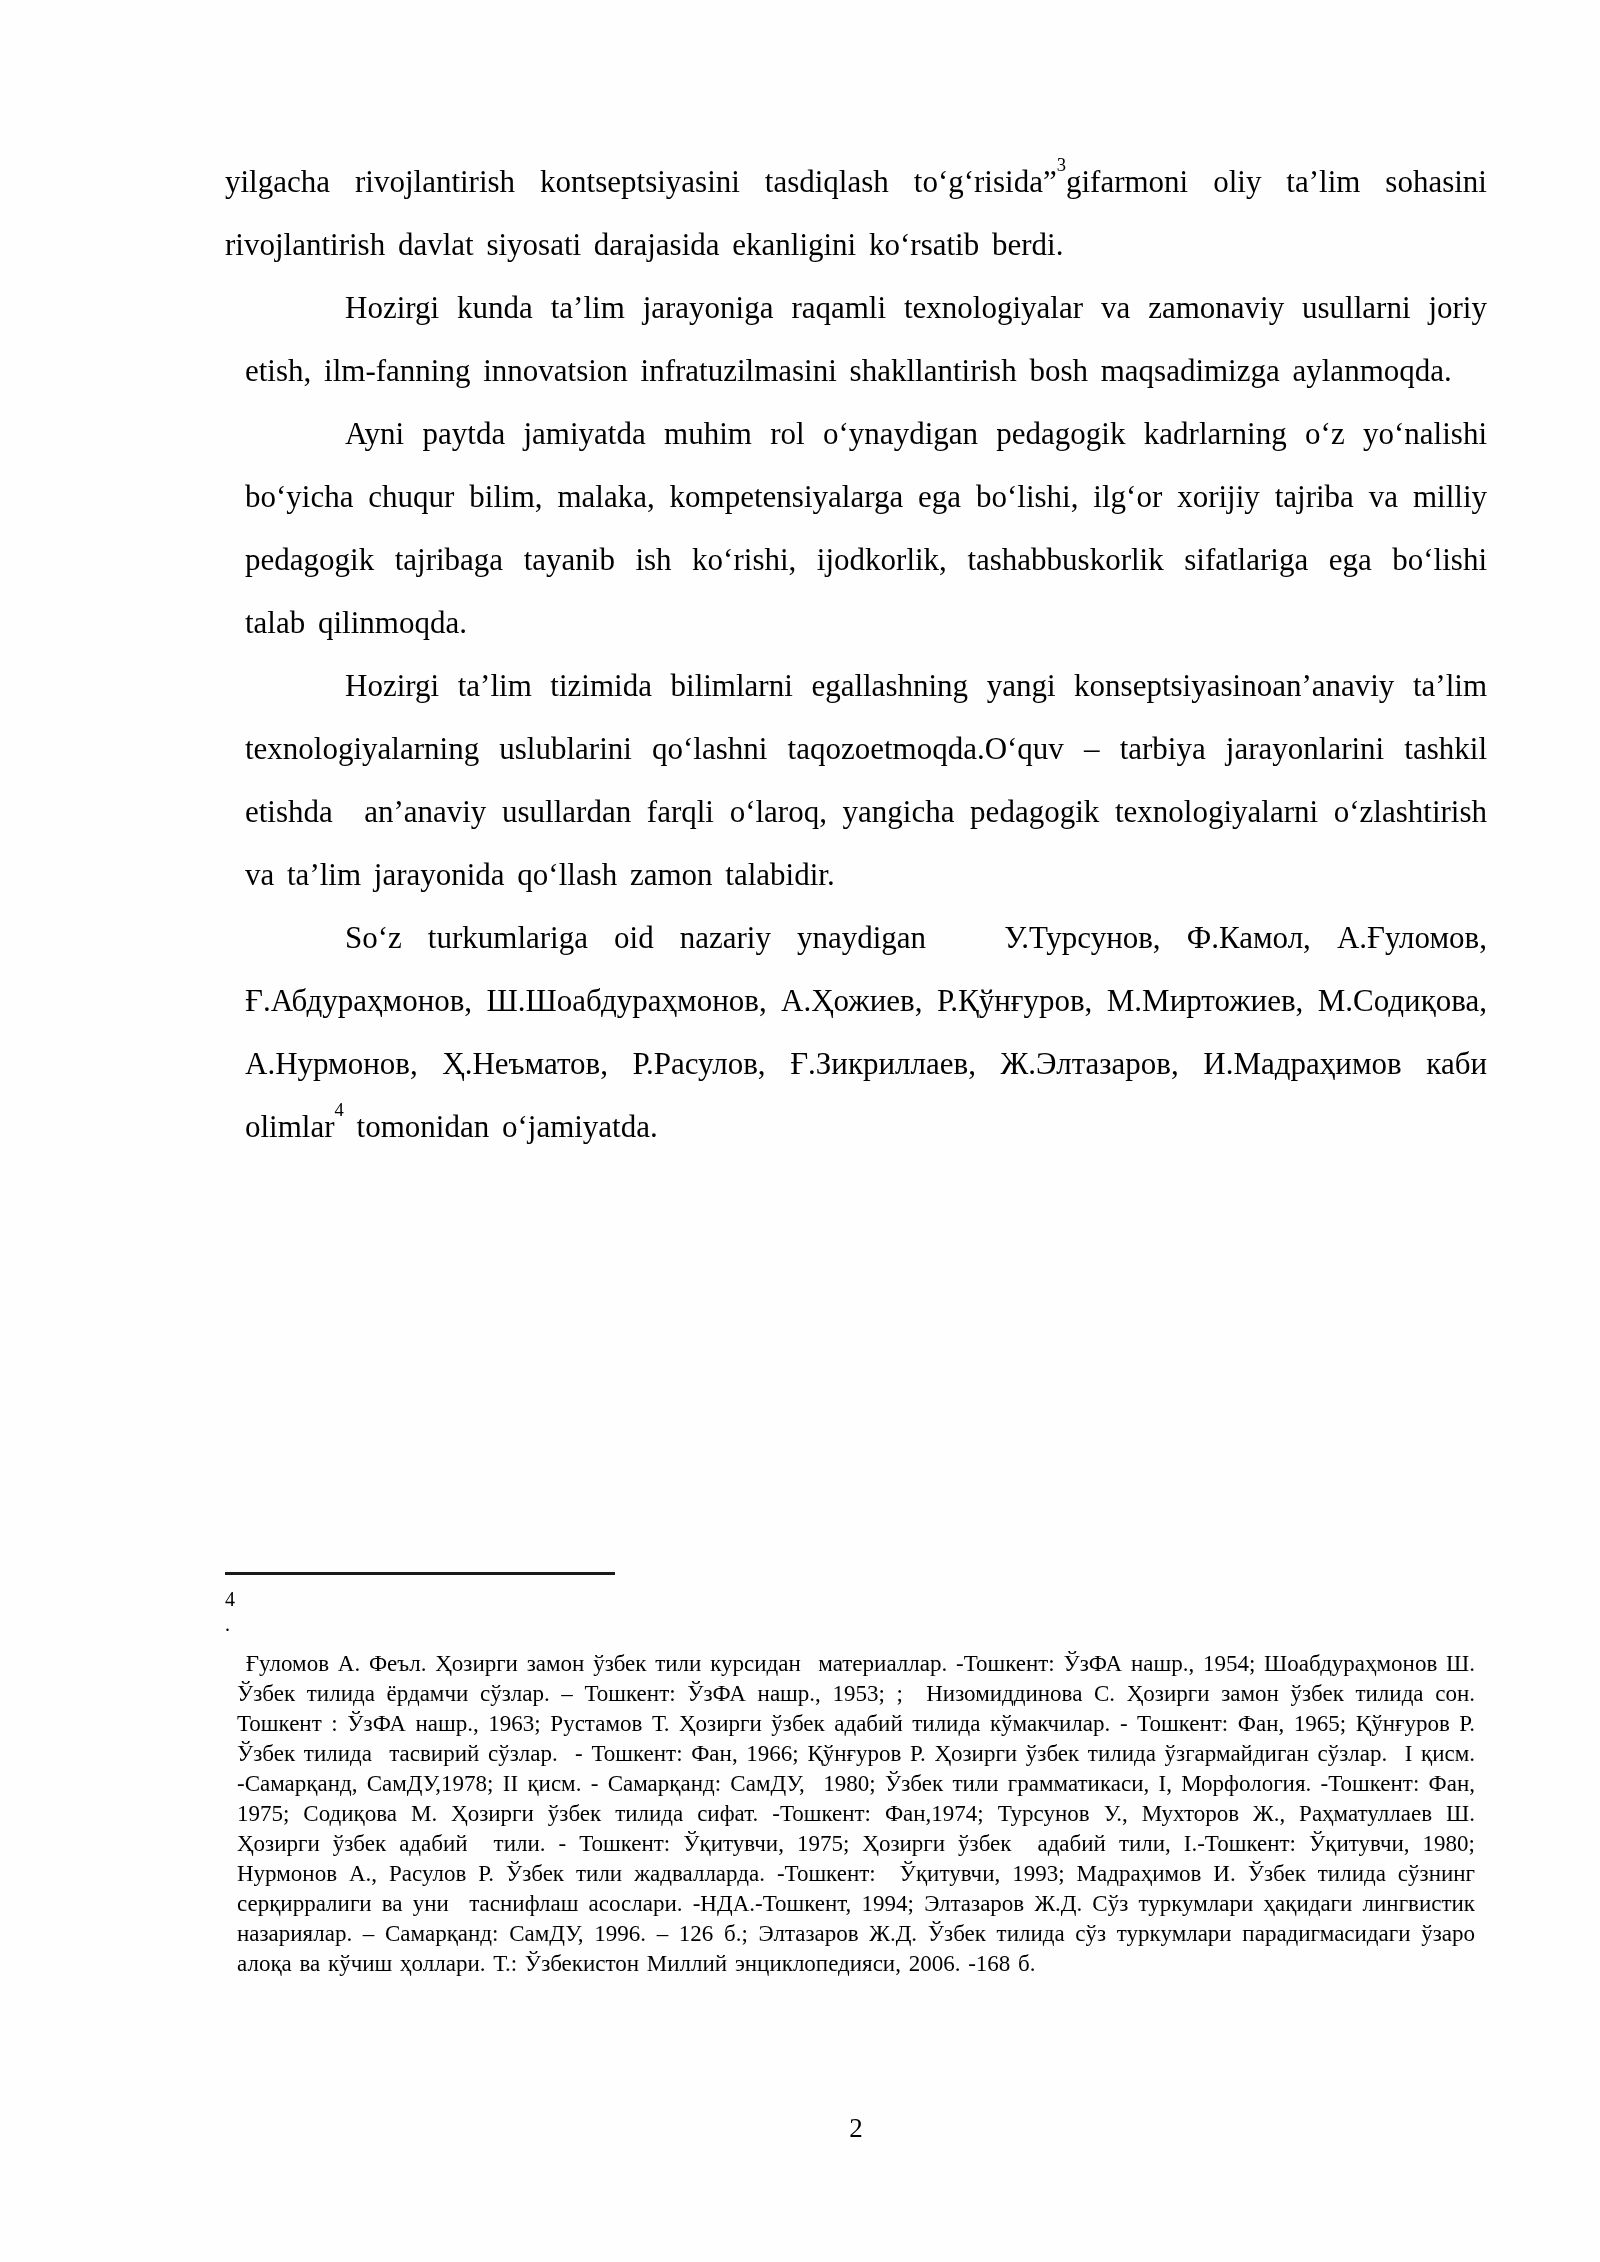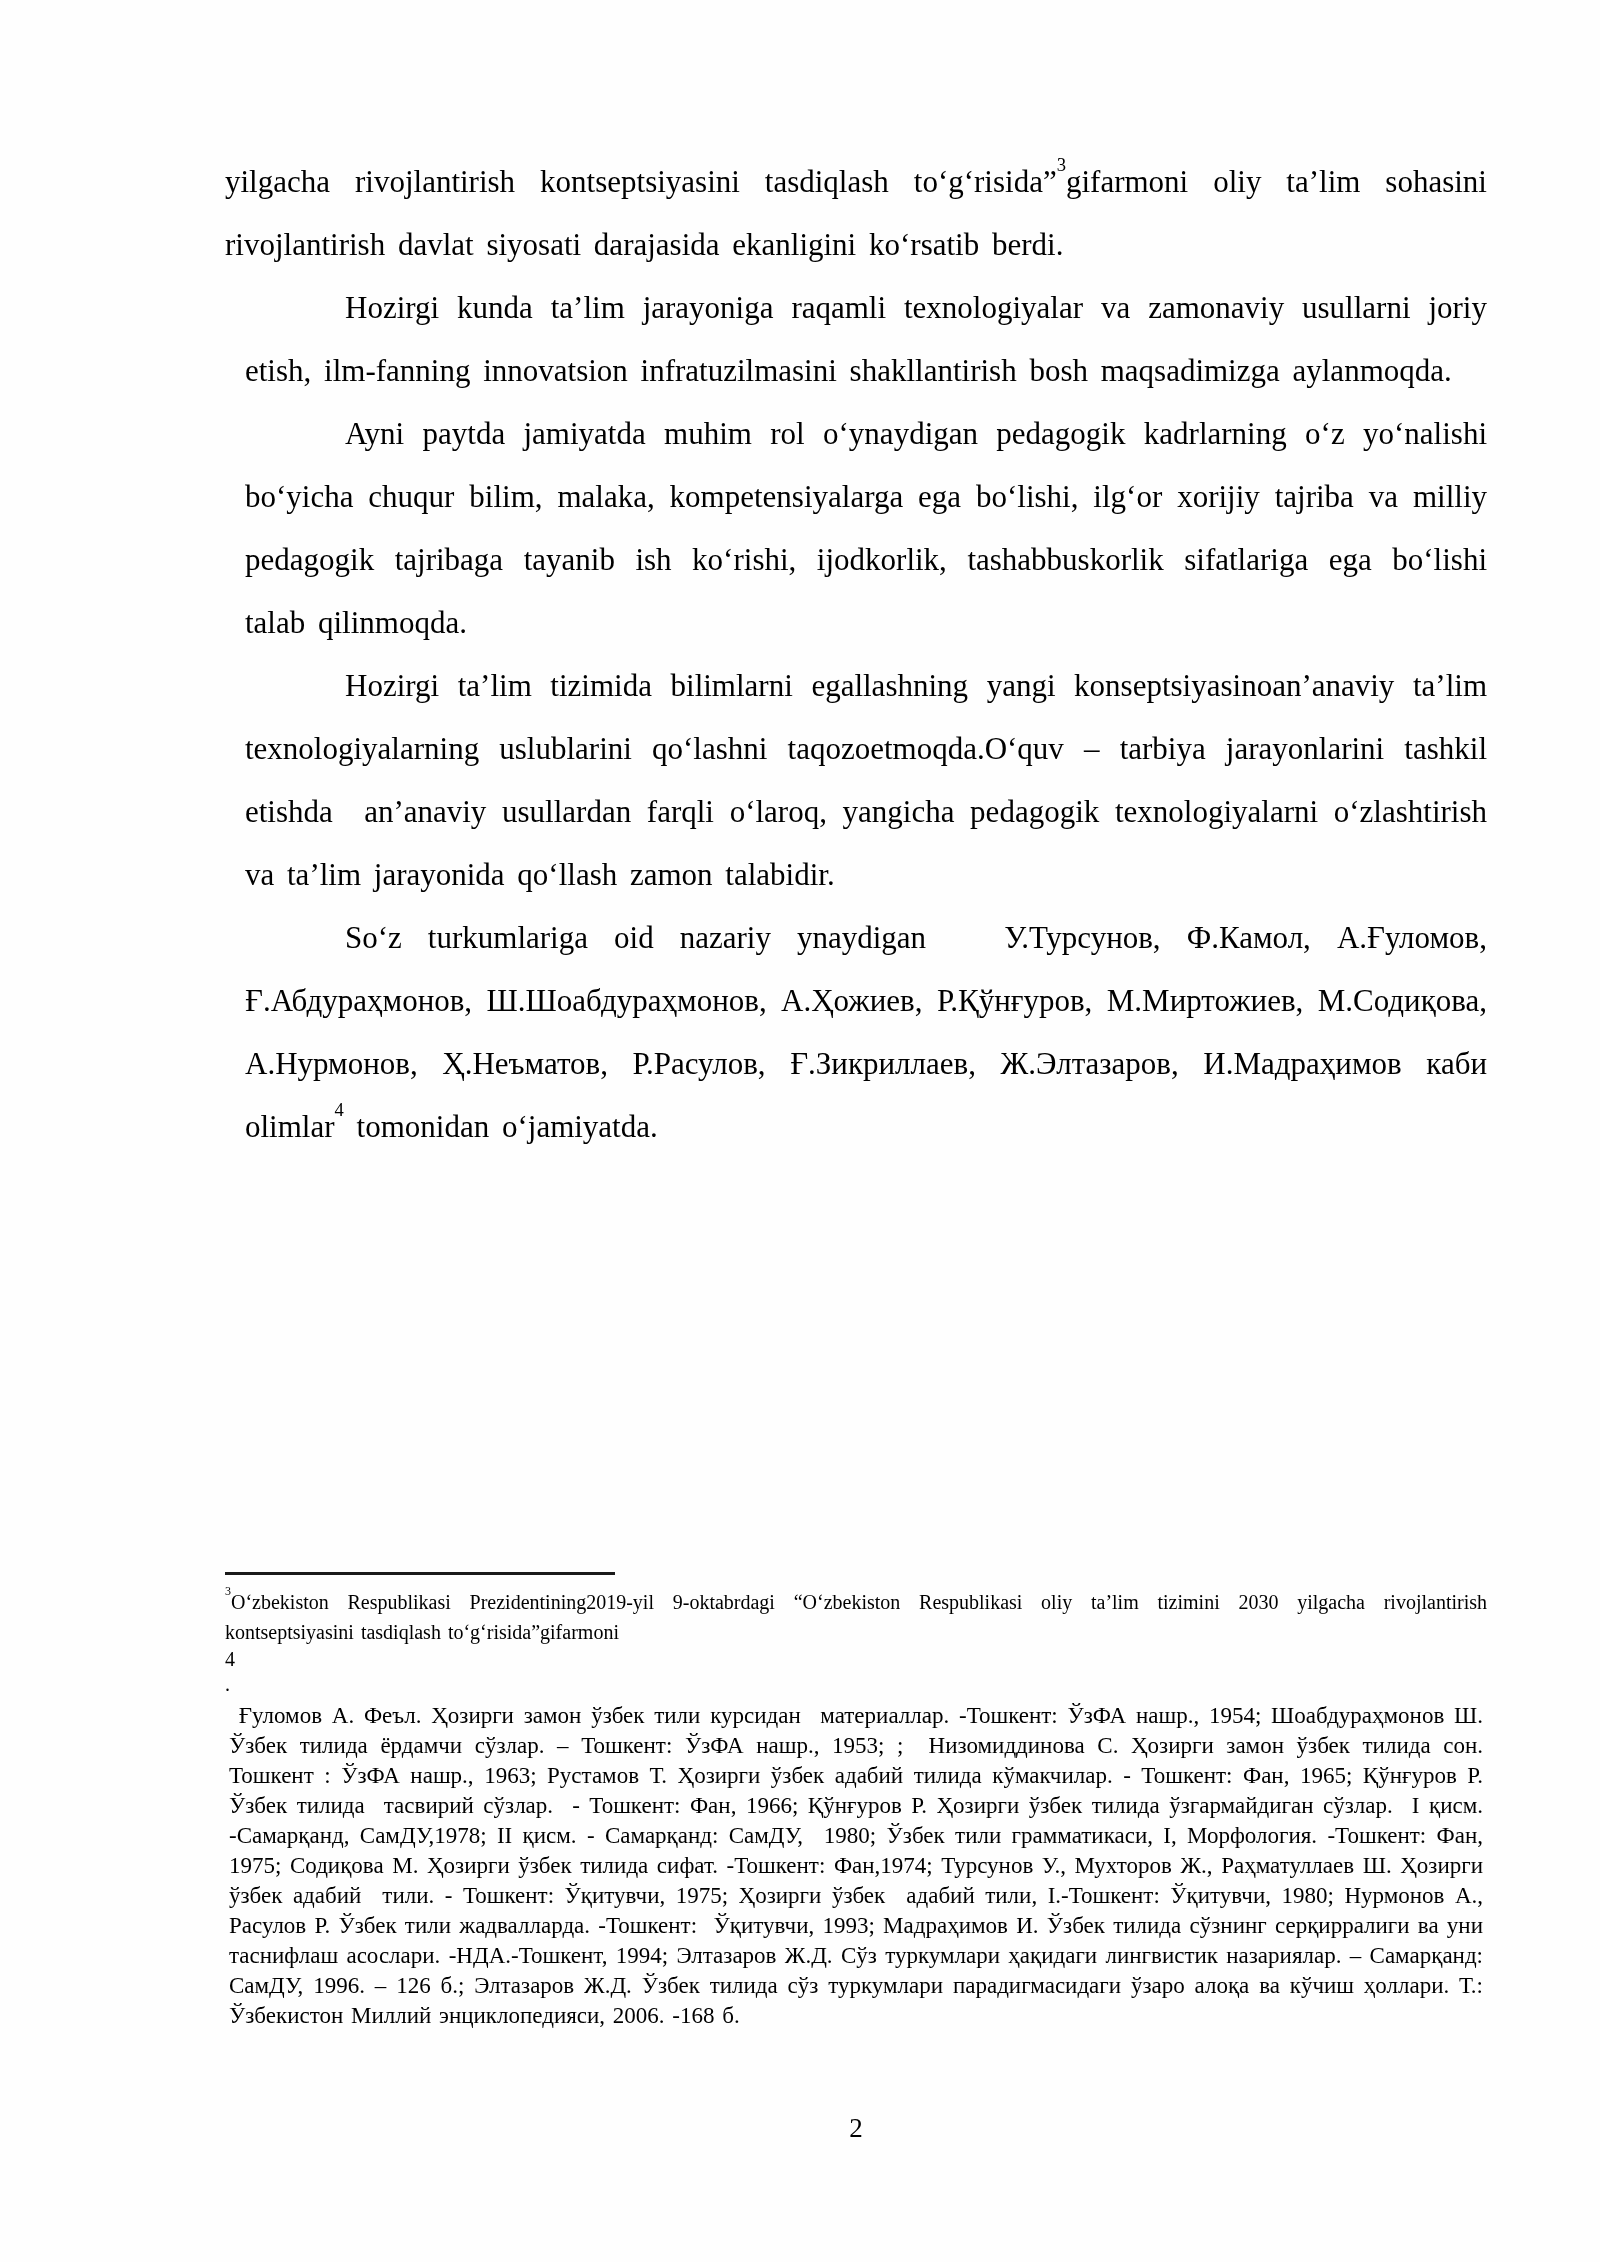--- a/index.html
+++ b/index.html
@@ -53,21 +53,21 @@
     white-space: pre-wrap;
     word-spacing: 2px;
   }
   .fn-marker {
     margin: 0;
     font-size: 20px;
     line-height: 25px;
     text-align: left;
   }
   .fn-bib {
-    margin: 4px;
+    margin: 12px;
     font-size: 23px;
     line-height: 30px;
     text-align: justify;
     white-space: pre-wrap;
     word-spacing: 2px;
     font-family: Liberation Serif, serif;
   }
   .page-number {
     position: absolute;
     left: 225px;
@@ -86,21 +86,20 @@
   <main class="body-text" id="body-text">
       <p class="para"><span>yilgacha rivojlantirish kontseptsiyasini tasdiqlash to‘g‘risida”</span><sup class="fnref">3</sup><span>gifarmoni oliy ta’lim sohasini rivojlantirish davlat siyosati darajasida ekanligini ko‘rsatib berdi.</span></p>
       <p class="para indent"><span>Hozirgi kunda ta’lim jarayoniga raqamli texnologiyalar va zamonaviy usullarni joriy etish, ilm-fanning innovatsion infratuzilmasini shakllantirish bosh maqsadimizga aylanmoqda.</span></p>
       <p class="para indent"><span>Ayni paytda jamiyatda muhim rol o‘ynaydigan pedagogik kadrlarning o‘z yo‘nalishi bo‘yicha chuqur bilim, malaka, kompetensiyalarga ega bo‘lishi, ilg‘or xorijiy tajriba va milliy pedagogik tajribaga tayanib ish ko‘rishi, ijodkorlik, tashabbuskorlik sifatlariga ega bo‘lishi talab qilinmoqda.</span></p>
       <p class="para indent"><span>Hozirgi ta’lim tizimida bilimlarni egallashning yangi konseptsiyasinoan’anaviy ta’lim texnologiyalarning uslublarini qo‘lashni taqozoetmoqda.O‘quv – tarbiya jarayonlarini tashkil etishda  an’anaviy usullardan farqli o‘laroq, yangicha pedagogik texnologiyalarni o‘zlashtirish va ta’lim jarayonida qo‘llash zamon talabidir.</span></p>
       <p class="para indent"><span>So‘z turkumlariga oid nazariy ynaydigan   У.Турсунов, Ф.Камол, А.Ғуломов, Ғ.Абдураҳмонов, Ш.Шоабдураҳмонов, А.Ҳожиев, Р.Қўнғуров, М.Миртожиев, М.Содиқова, А.Нурмонов, Ҳ.Неъматов, Р.Расулов, Ғ.Зикриллаев, Ж.Элтазаров, И.Мадраҳимов каби olimlar</span><sup class="fnref">4</sup><span> tomonidan o‘jamiyatda.</span></p>
     </main>
 
   <section class="footnotes">
     <div class="fn-sep"></div>
-    <p class="fn3"><sup class="fnref">3</sup><span>O‘zbekiston Respublikasi Prezidentining2019-yil 9-oktabrdagi “O‘zbekiston Respublikasi oliy ta’lim tizimini 2030 yilgacha rivojlantirish kontseptsiyasini tasdiqlash to‘g‘risida”gifarmoni</span></p>
     <p class="fn-marker">4</p>
     <p class="fn-marker">.</p>
     <p class="fn-bib"> Ғуломов А. Феъл. Ҳозирги замон ўзбек тили курсидан  материаллар. -Тошкент: ЎзФА нашр., 1954; Шоабдураҳмонов Ш. Ўзбек тилида ёрдамчи сўзлар. – Тошкент: ЎзФА нашр., 1953; ;  Низомиддинова С. Ҳозирги замон ўзбек тилида сон. Тошкент : ЎзФА нашр., 1963; Рустамов Т. Ҳозирги ўзбек адабий тилида кўмакчилар. - Тошкент: Фан, 1965; Қўнғуров Р. Ўзбек тилида  тасвирий сўзлар.  - Тошкент: Фан, 1966; Қўнғуров Р. Ҳозирги ўзбек тилида ўзгармайдиган сўзлар.  I қисм. -Самарқанд, СамДУ,1978; II қисм. - Самарқанд: СамДУ,  1980; Ўзбек тили грамматикаси, I, Морфология. -Тошкент: Фан, 1975; Содиқова М. Ҳозирги ўзбек тилида сифат. -Тошкент: Фан,1974; Турсунов У., Мухторов Ж., Раҳматуллаев Ш. Ҳозирги ўзбек адабий  тили. - Тошкент: Ўқитувчи, 1975; Ҳозирги ўзбек  адабий тили, I.-Тошкент: Ўқитувчи, 1980; Нурмонов А., Расулов Р. Ўзбек тили жадвалларда. -Тошкент:  Ўқитувчи, 1993; Мадраҳимов И. Ўзбек тилида сўзнинг серқирралиги ва уни  таснифлаш асослари. -НДА.-Тошкент, 1994; Элтазаров Ж.Д. Сўз туркумлари ҳақидаги лингвистик назариялар. – Самарқанд: СамДУ, 1996. – 126 б.; Элтазаров Ж.Д. Ўзбек тилида сўз туркумлари парадигмасидаги ўзаро алоқа ва кўчиш ҳоллари. Т.: Ўзбекистон Миллий энциклопедияси, 2006. -168 б.</p>
   </section>
 
   <div class="page-number">2</div>
 
 </div>
 
 </body></html>

